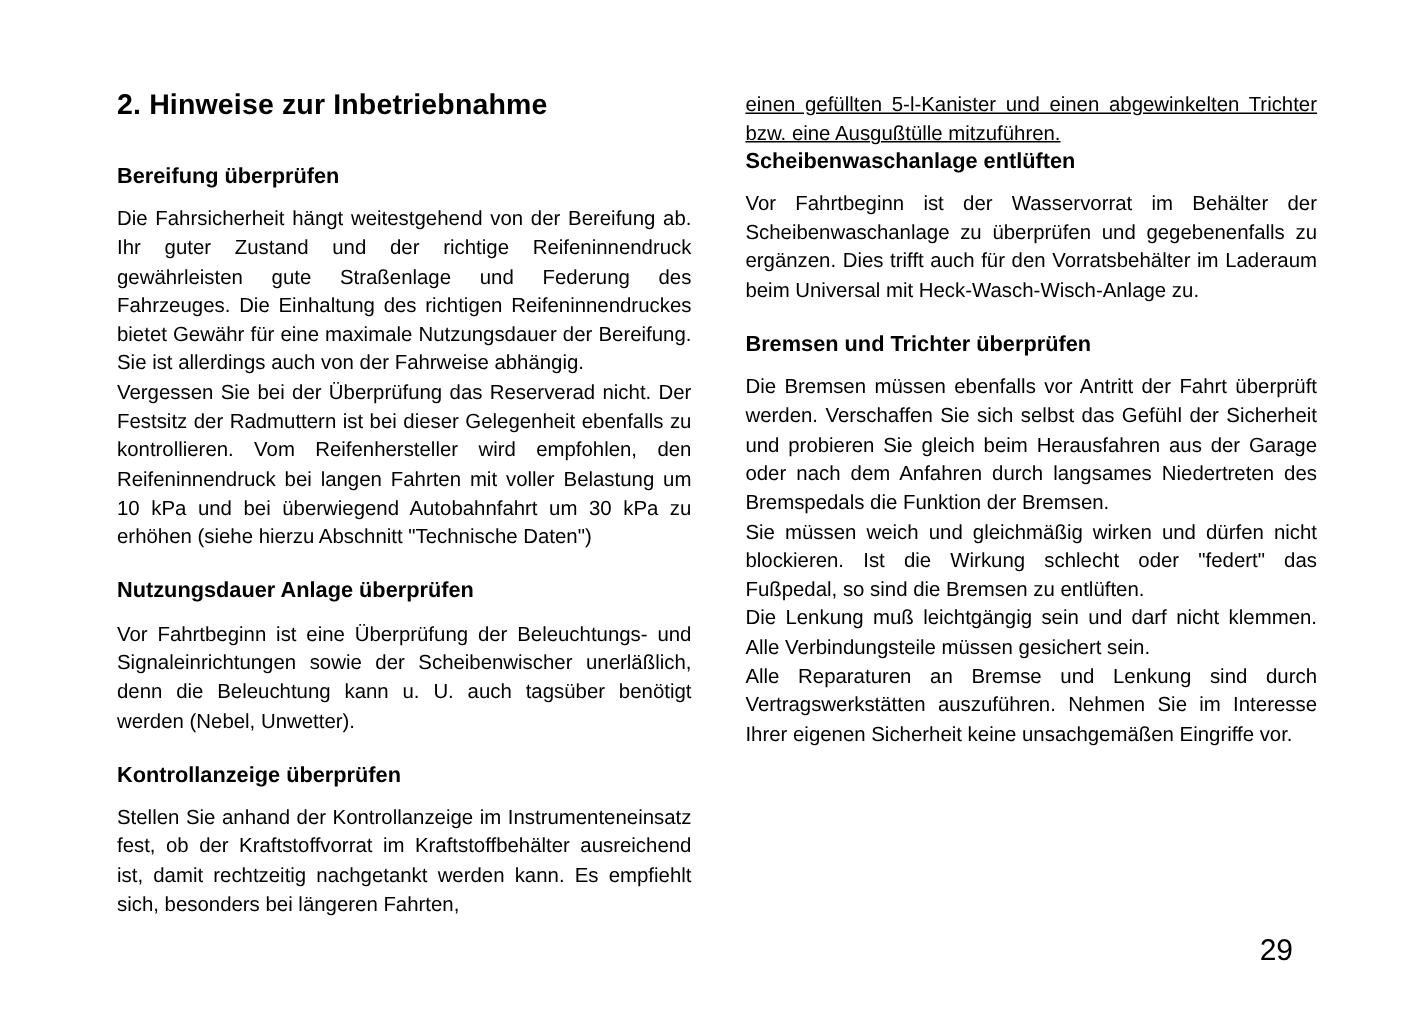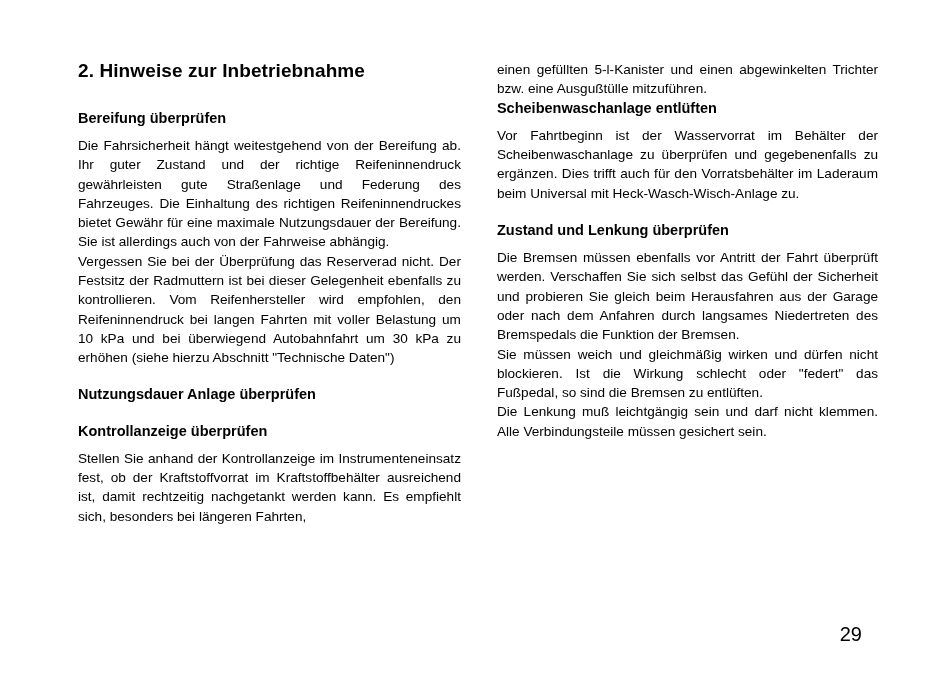--- a/index.html
+++ b/index.html
@@ -60,20 +60,21 @@
     margin: 0 0 0 0;
     text-align: justify;
     text-justify: inter-word;
     hyphens: manual;
   }
   p.para + p.para {
     margin-top: 0px;
   }
   .top-continuation {
     margin-bottom: 20px;
+    text-decoration: underline;
   }
   .page-number {
     position: absolute;
     right: 88px;
     bottom: 42px;
     font-size: 20px;
     line-height: 1;
   }
 </style>
 </head>
@@ -86,40 +87,42 @@
       <h1 class="chapter-title">2. Hinweise zur Inbetriebnahme</h1>
 
       <div class="section">
         <h2 class="section-heading">Bereifung überprüfen</h2>
         <p class="para">Die Fahrsicherheit hängt weitestgehend von der Bereifung ab. Ihr guter Zustand und der richtige Reifeninnendruck gewährleisten gute Straßenlage und Federung des Fahrzeuges. Die Einhaltung des richtigen Reifeninnendruckes bietet Gewähr für eine maximale Nutzungsdauer der Bereifung. Sie ist allerdings auch von der Fahrweise abhängig.</p>
         <p class="para">Vergessen Sie bei der Überprüfung das Reserverad nicht. Der Festsitz der Radmuttern ist bei dieser Gelegenheit ebenfalls zu kontrollieren. Vom Reifenhersteller wird empfohlen, den Reifeninnendruck bei langen Fahrten mit voller Belastung um 10 kPa und bei überwiegend Autobahnfahrt um 30 kPa zu erhöhen (siehe hierzu Abschnitt "Technische Daten")</p>
       </div>
 
       <div class="section">
         <h2 class="section-heading">Nutzungsdauer Anlage überprüfen</h2>
+        <p class="para">Vor Fahrtbeginn ist eine Überprüfung der Beleuchtungs- und Signaleinrichtungen sowie der Scheibenwischer unerläßlich, denn die Beleuchtung kann u. U. auch tagsüber benötigt werden (Nebel, Unwetter).</p>
       </div>
 
       <div class="section">
         <h2 class="section-heading">Kontrollanzeige überprüfen</h2>
         <p class="para">Stellen Sie anhand der Kontrollanzeige im Instrumenteneinsatz fest, ob der Kraftstoffvorrat im Kraftstoffbehälter ausreichend ist, damit rechtzeitig nachgetankt werden kann. Es empfiehlt sich, besonders bei längeren Fahrten,</p>
       </div>
     </div>
 
     <div class="col col-right">
       <p class="para top-continuation">einen gefüllten 5-l-Kanister und einen abgewinkelten Trichter bzw. eine Ausgußtülle mitzuführen.</p>
 
       <div class="section">
         <h2 class="section-heading">Scheibenwaschanlage entlüften</h2>
         <p class="para">Vor Fahrtbeginn ist der Wasservorrat im Behälter der Scheibenwaschanlage zu überprüfen und gegebenenfalls zu ergänzen. Dies trifft auch für den Vorratsbehälter im Laderaum beim Universal mit Heck-Wasch-Wisch-Anlage zu.</p>
       </div>
 
       <div class="section">
-        <h2 class="section-heading">Zustand und Lenkung überprüfen</h2>
+        <h2 class="section-heading">Bremsen und Trichter überprüfen</h2>
         <p class="para">Die Bremsen müssen ebenfalls vor Antritt der Fahrt überprüft werden. Verschaffen Sie sich selbst das Gefühl der Sicherheit und probieren Sie gleich beim Herausfahren aus der Garage oder nach dem Anfahren durch langsames Niedertreten des Bremspedals die Funktion der Bremsen.</p>
         <p class="para">Sie müssen weich und gleichmäßig wirken und dürfen nicht blockieren. Ist die Wirkung schlecht oder "federt" das Fußpedal, so sind die Bremsen zu entlüften.</p>
         <p class="para">Die Lenkung muß leichtgängig sein und darf nicht klemmen. Alle Verbindungsteile müssen gesichert sein.</p>
+        <p class="para">Alle Reparaturen an Bremse und Lenkung sind durch Vertragswerkstätten auszuführen. Nehmen Sie im Interesse Ihrer eigenen Sicherheit keine unsachgemäßen Eingriffe vor.</p>
       </div>
     </div>
 
   </div>
 
   <div class="page-number">29</div>
 </div>
 
 </body></html>

